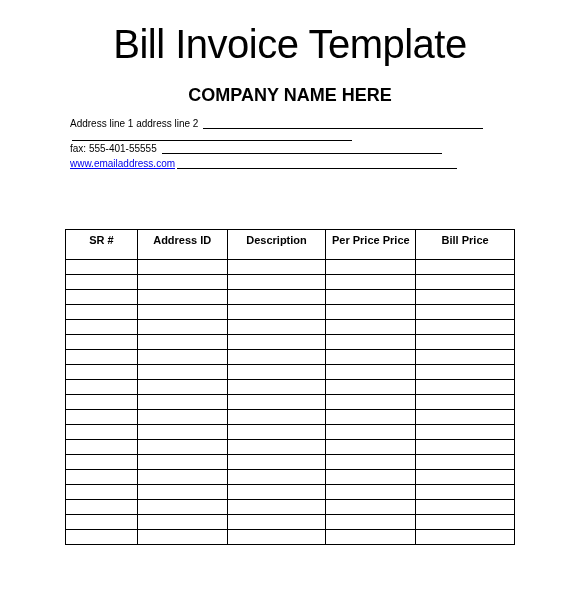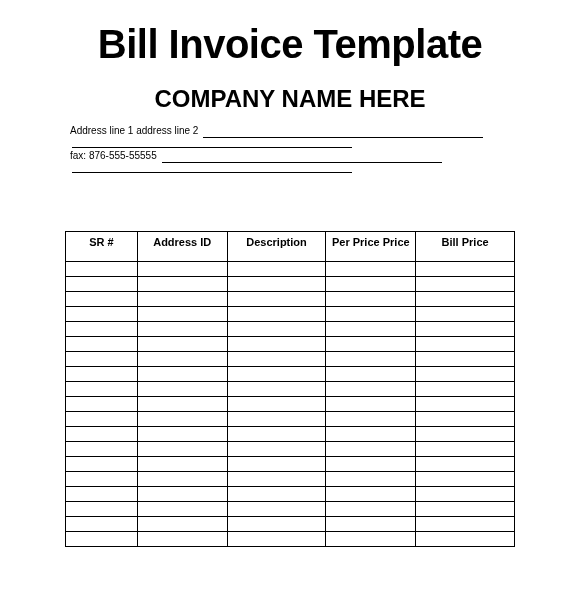--- a/index.html
+++ b/index.html
@@ -6,39 +6,39 @@
   body {
     width: 580px;
     height: 600px;
     background: #fff;
     font-family: Arial, Helvetica, sans-serif;
     color: #000;
     padding: 22px 40px 20px 40px;
   }
   .title {
     font-size: 40px;
-    font-weight: bold;
+    font-weight: normal;
     text-align: center;
     margin-bottom: 18px;
     letter-spacing: -0.5px;
   }
   .company {
-    font-size: 24px;
+    font-size: 18px;
     font-weight: bold;
     text-align: center;
     margin-bottom: 10px;
   }
   .info-block {
     margin-left: 30px;
     font-size: 10px;
     line-height: 1.5;
   }
   .info-line {
     display: flex;
-    align-items: flex-end;
+    align-items: center;
   }
   .info-label { white-space: pre; }
   .underline {
     flex: 1;
     border-bottom: 1px solid #000;
     margin-left: 2px;
     max-width: 280px;
     height: 10px;
   }
   .info-block a {
@@ -82,24 +82,25 @@
 
 <div class="info-block">
   <div class="info-line">
     <span class="info-label">Address line 1 address line 2 </span>
     <span class="underline"></span>
   </div>
   <div class="info-line">
     <span class="underline"></span>
   </div>
   <div class="info-line">
-    <span class="info-label">fax: 876-555-55555 </span>
-    <span class="underline"></span>
-  </div>
-  <div class="info-line">
+    <span class="info-label">fax: 555-401-55555 </span>
+    <span class="underline"></span>
+  </div>
+  <div class="info-line">
+    <a href="#">www.emailaddress.com</a>
     <span class="underline"></span>
   </div>
 </div>
 
 <div class="table-wrap">
   <table>
     <colgroup>
       <col class="c1">
         <col class="c2">
         <col class="c3">

